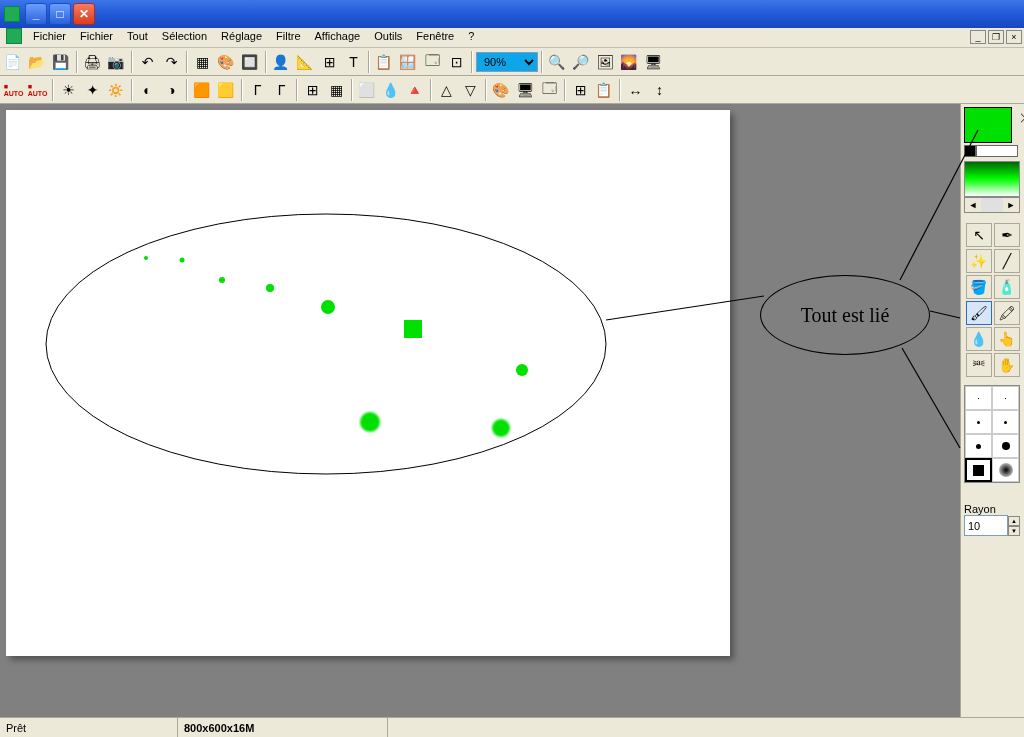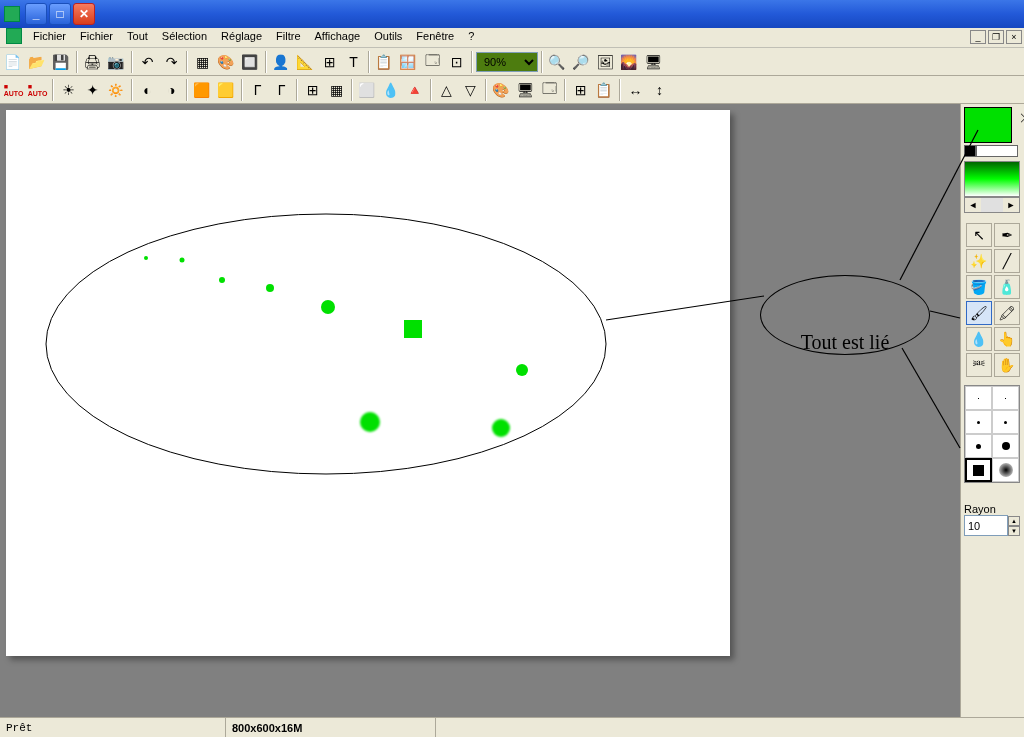--- a/index.html
+++ b/index.html
@@ -16,21 +16,21 @@
 .menubar { height: 20px; background: #ece9d8; border-bottom: 1px solid #c0bfb5; display: flex; align-items: flex-start; padding: 0 2px; position: relative; }
 .app-icon { width: 16px; height: 16px; background: #2a5; margin: 0 4px; border: 1px solid #084; }
 .menuitem { padding: 2px 7px; cursor: default; }
 .mdi-btns { position: absolute; right: 2px; top: 2px; display: flex; gap: 2px; }
 .mdi-btn { width: 16px; height: 14px; background: #ece9d8; border: 1px solid #888; display: flex; align-items: center; justify-content: center; font-size: 9px; }
 
 .toolbar { height: 28px; background: #ece9d8; border-bottom: 1px solid #aca899; display: flex; align-items: center; padding: 2px; gap: 1px; }
 .toolbar2 { height: 28px; background: #ece9d8; border-bottom: 1px solid #aca899; display: flex; align-items: center; padding: 2px; gap: 1px; }
 .tbtn { width: 23px; height: 23px; border: 1px solid transparent; display: flex; align-items: center; justify-content: center; font-size: 14px; cursor: default; }
 .tsep { width: 2px; height: 22px; border-left: 1px solid #aca899; border-right: 1px solid #fff; margin: 0 2px; }
-.zoom-sel { width: 62px; height: 20px; font-size: 11px; border: 1px solid #7f9db9; background: #4d7c0f; padding-left: 3px; }
+.zoom-sel { width: 62px; height: 20px; font-size: 11px; border: 1px solid #7f9db9; background: #0ea5e9; padding-left: 3px; }
 
 .workspace { position: absolute; top: 104px; left: 0; right: 64px; bottom: 20px; background: #808080; }
 .canvas { position: absolute; top: 6px; left: 6px; width: 724px; height: 546px; background: white; box-shadow: 4px 4px 6px rgba(0,0,0,0.35); }
 
 .rightpanel { position: absolute; top: 104px; right: 0; width: 64px; bottom: 20px; background: #ece9d8; border-left: 1px solid #aca899; padding: 3px; }
 .color-fg { width: 48px; height: 36px; background: #00e000; border: 1px solid #000; position: relative; }
 .color-swap { position: absolute; top: 4px; right: -10px; font-size: 12px; }
 .color-bw { display: flex; margin-top: 2px; }
 .color-black { width: 12px; height: 12px; background: black; border: 1px solid #666; }
 .color-white { width: 42px; height: 12px; background: white; border: 1px solid #666; }
@@ -55,24 +55,24 @@
 .bblur { width: 14px; height: 14px; background: radial-gradient(black, transparent); border-radius: 50%; }
 
 .rayon-lbl { margin-top: 20px; font-size: 11px; }
 .rayon-input { width: 44px; height: 21px; border: 1px solid #7f9db9; padding-left: 3px; font-size: 11px; }
 .rayon-wrap { display: flex; align-items: center; }
 .spinner { display: flex; flex-direction: column; }
 .spin-btn { width: 12px; height: 10px; font-size: 6px; border: 1px solid #888; background: #ece9d8; display: flex; align-items: center; justify-content: center; }
 
 .statusbar { position: absolute; bottom: 0; left: 0; right: 0; height: 20px; background: #ece9d8; border-top: 1px solid #aca899; display: flex; align-items: center; font-size: 11px; }
 .status-cell { border-right: 1px solid #aca899; padding: 0 6px; height: 100%; display: flex; align-items: center; }
-.status-cell.c1 { width: 226px; font-family: Liberation Mono, monospace; }
+.status-cell.c1 { width: 178px; }
 .status-cell.c2 { width: 210px; font-weight: bold; }
 .status-cell.c3 { width: 220px; }
-.ann-ellipse { position: absolute; left: 760px; top: 275px; width: 170px; height: 80px; border: 1px solid black; border-radius: 50%; background: #808080; display: flex; align-items: flex-end; justify-content: center; font-family: 'Times New Roman', serif; font-size: 20px; color: black; }
+.ann-ellipse { position: absolute; left: 760px; top: 275px; width: 170px; height: 80px; border: 1px solid black; border-radius: 50%; background: #808080; display: flex; align-items: center; justify-content: center; font-family: 'Times New Roman', serif; font-size: 20px; color: black; }
 
 svg.overlay { position: absolute; top: 0; left: 0; pointer-events: none; }
 </style>
 </head>
 <body>
 
 <div class="titlebar">
   <div class="titlebar-icon"></div>
   <div class="winbtns">
     <div class="winbtn min">_</div>

